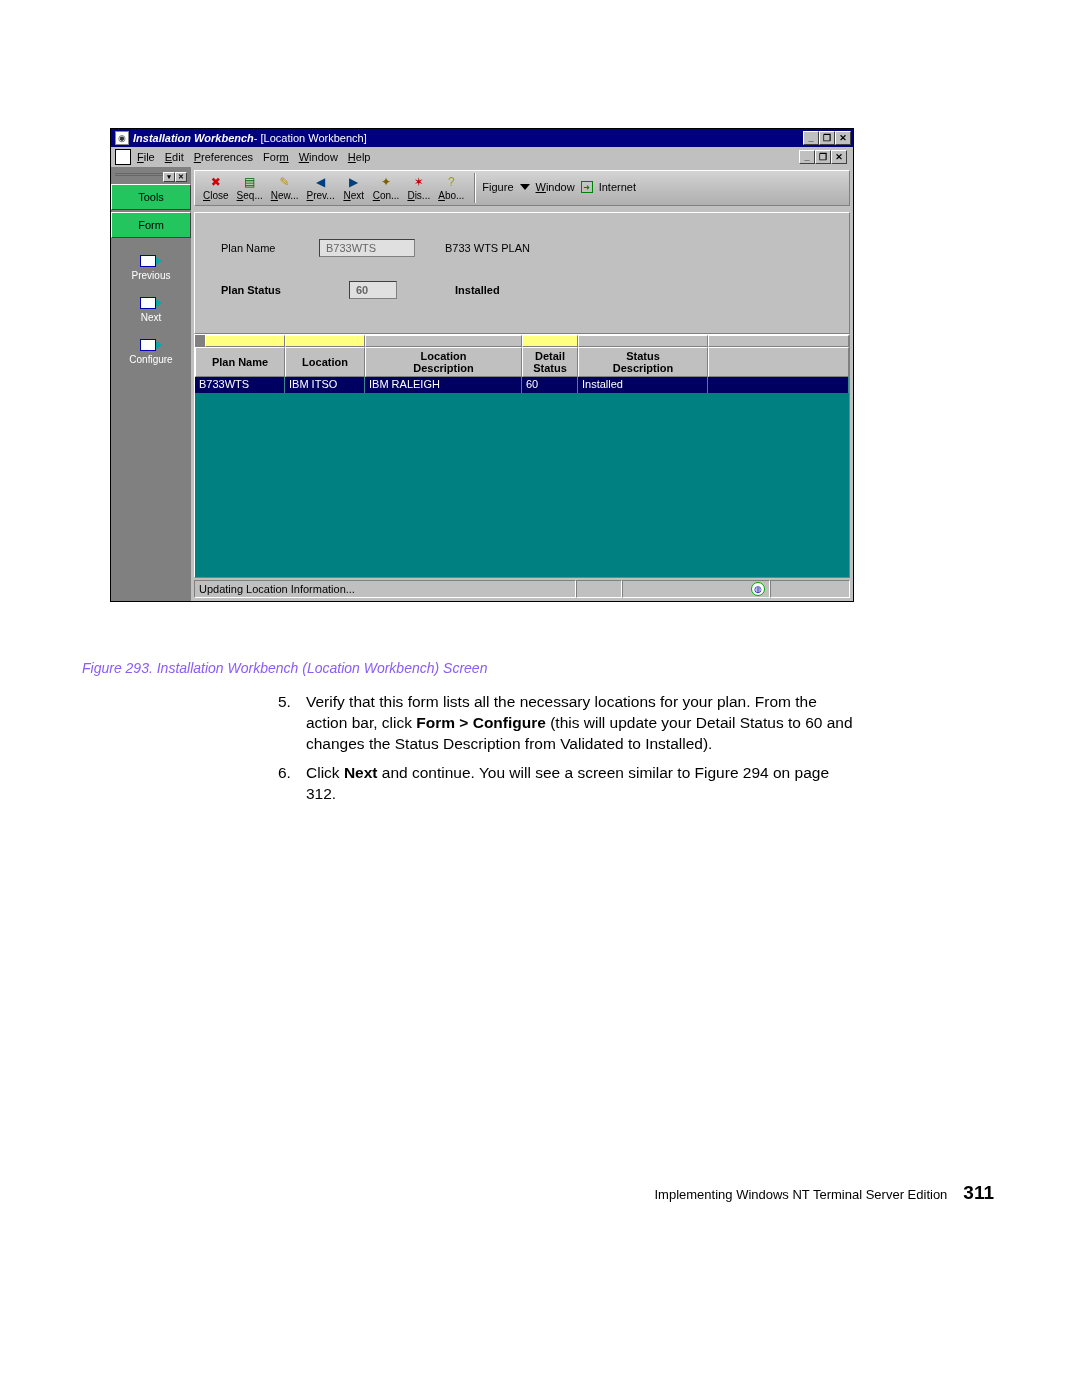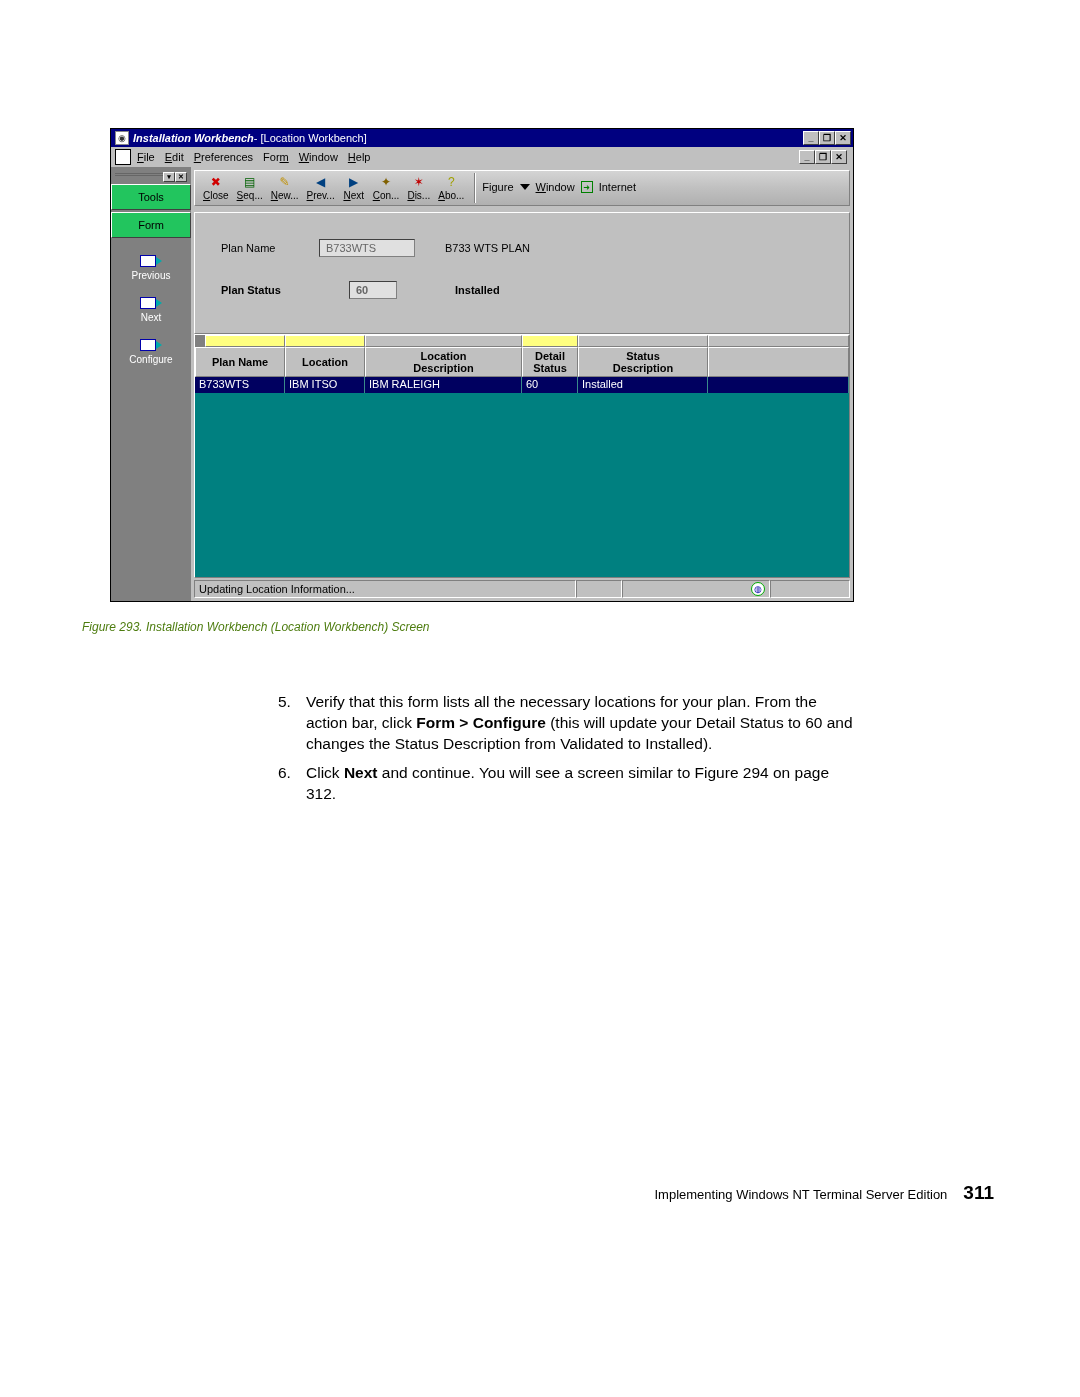--- a/index.html
+++ b/index.html
@@ -308,24 +308,24 @@
     border-radius:50%;
     font-size:9px;
     display:flex;align-items:center;justify-content:center;
     color:#00a;
   }
 
   
   .figure-caption {
     position: absolute;
     left: 82px;
-    top: 620px;
-    font-size: 12px;
+    top: 660px;
+    font-size: 14px;
     font-style: italic;
-    color: #4d7c0f;
+    color: #8b5cf6;
     font-family: Arial, sans-serif;
   }
 
   
   .instructions {
     position: absolute;
     left: 278px;
     top: 688px;
     width: 578px;
     font-size: 15.5px;

